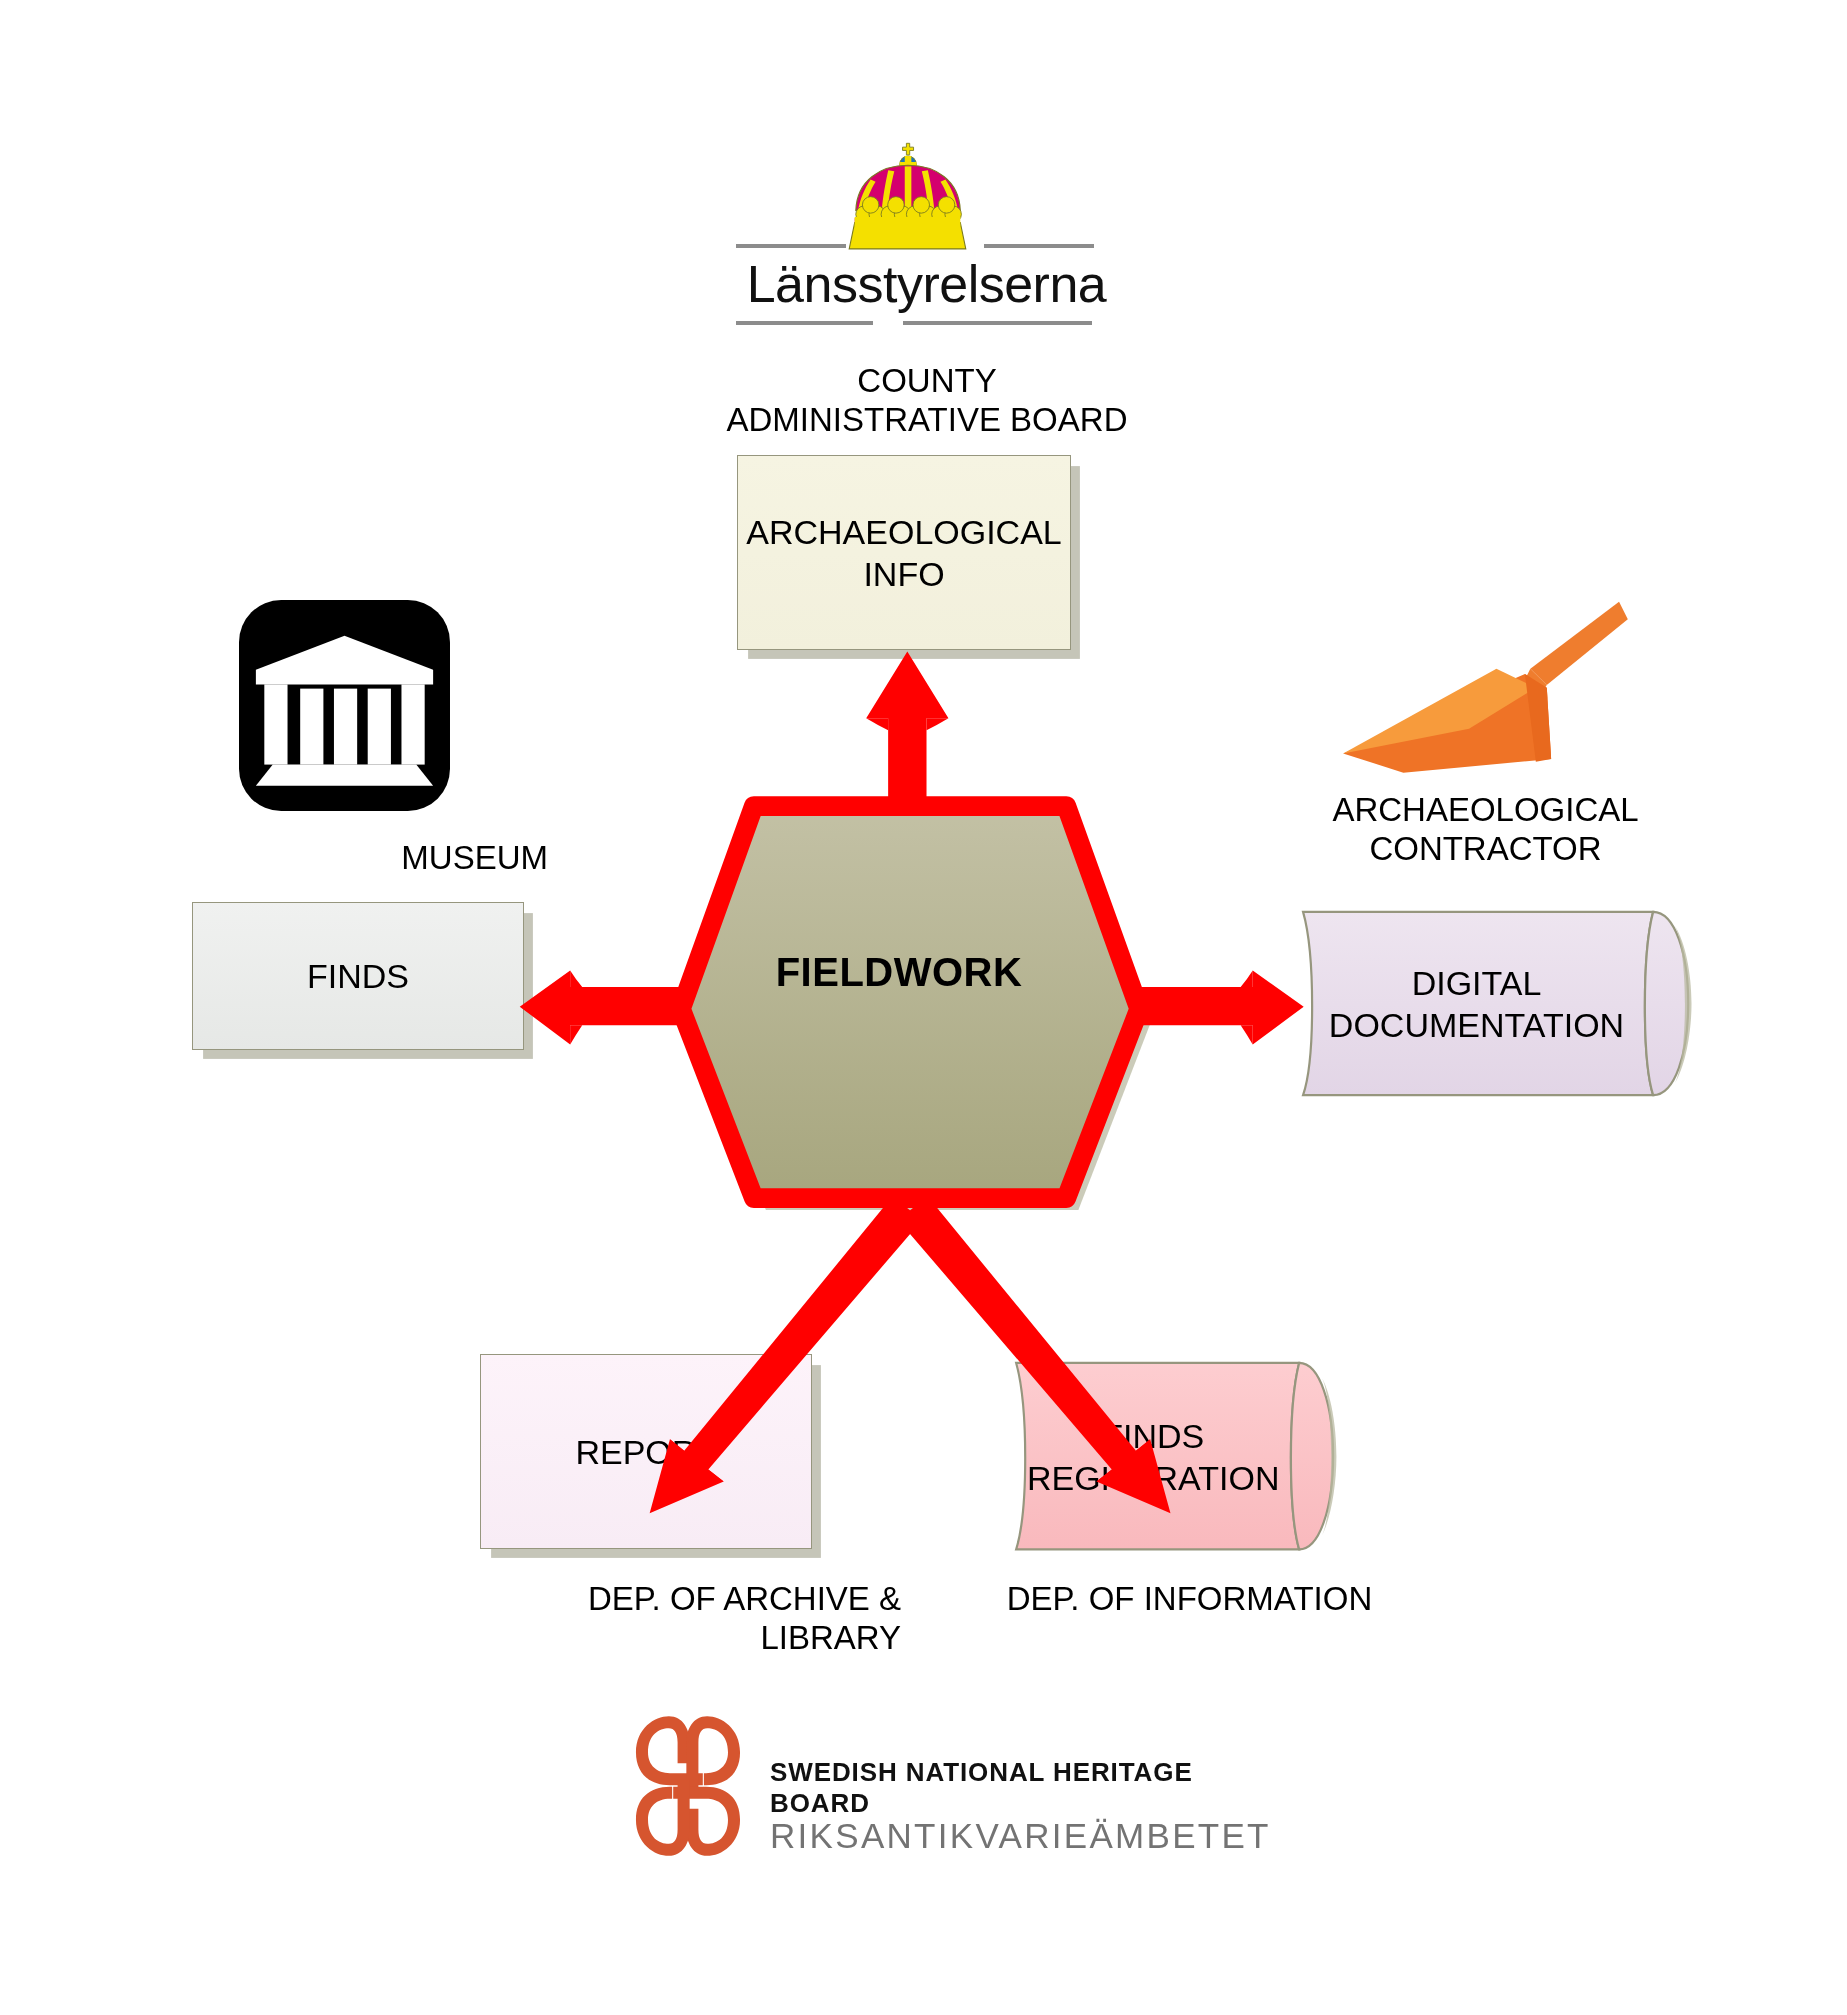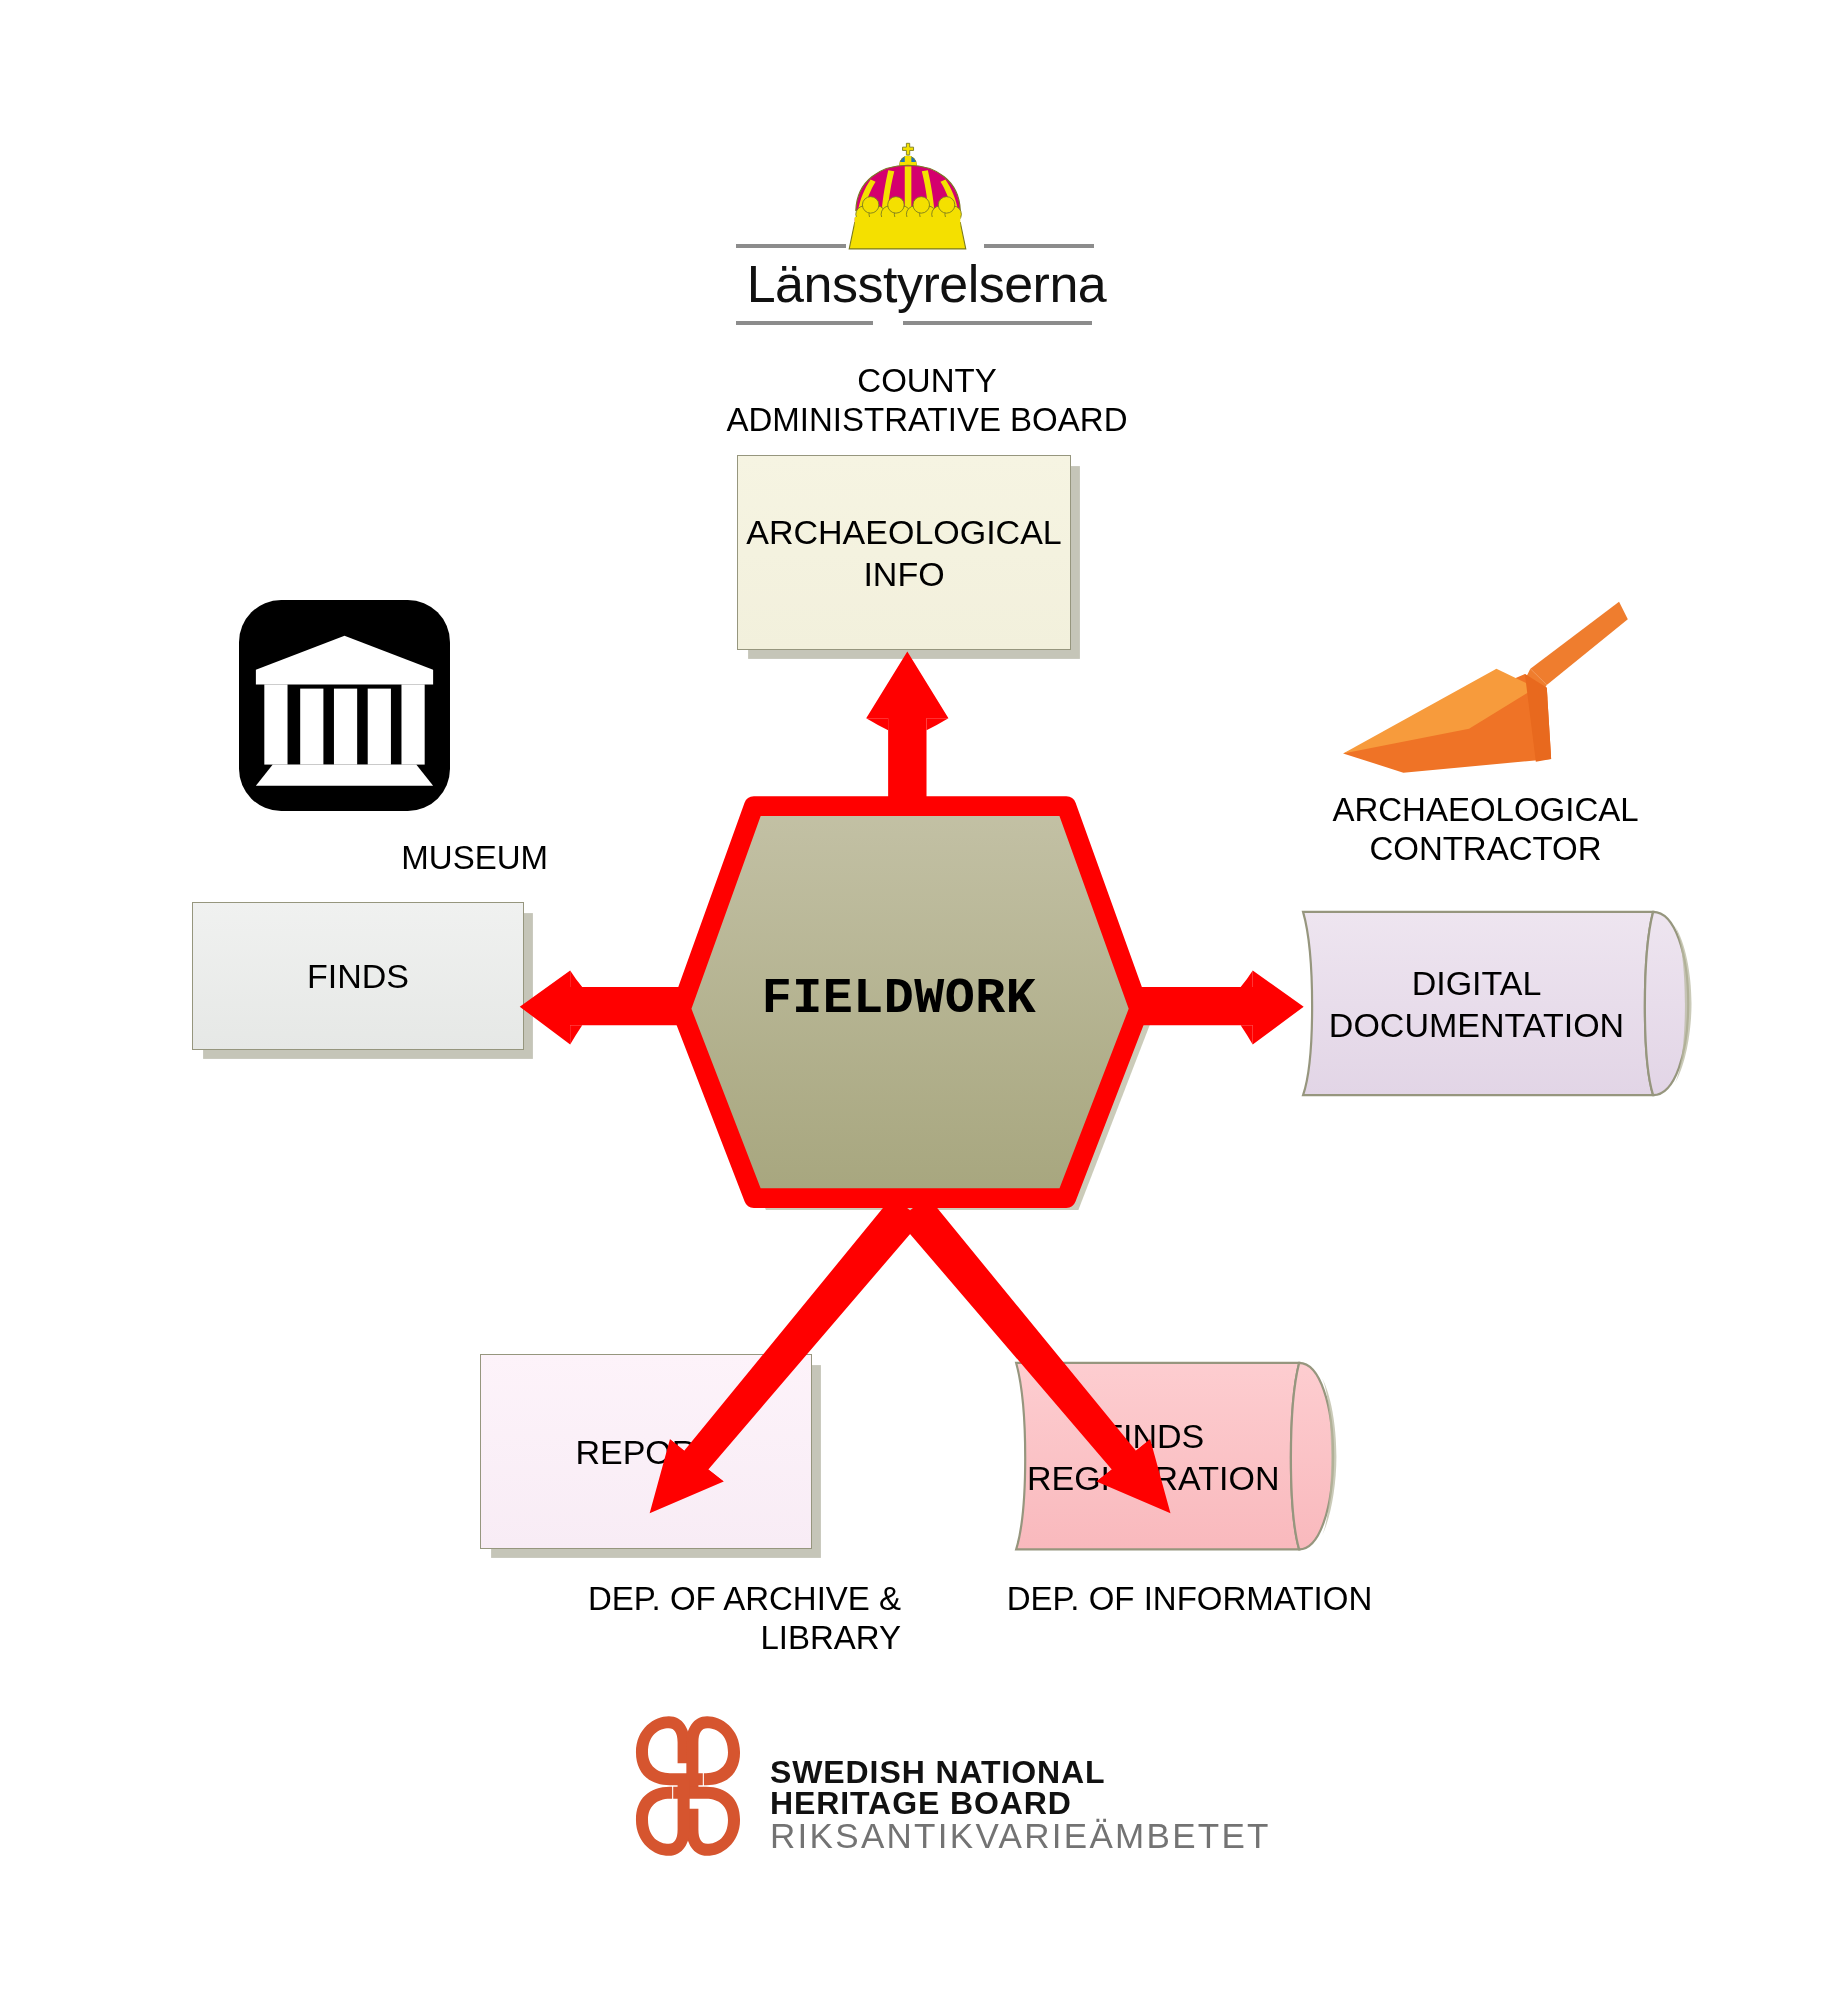--- a/index.html
+++ b/index.html
@@ -57,28 +57,28 @@
   #cyl-site .cyllabel{left:7.7px;width:285px;}
 
   
   #museum-icon{left:239px;top:600px;width:211px;height:211px;}
 
   
   #trowel-icon{left:1332px;top:592px;width:296px;height:208px;}
 
   
   #core-svg{left:0;top:0;width:1847px;height:2015px;pointer-events:none;}
-  #hex-label{left:729px;top:970px;width:340px;text-align:center;
-             font-size:50px;font-weight:bold;color:#000;letter-spacing:0.5px;font-family:Liberation Mono, monospace;}
+  #hex-label{left:729px;top:950px;width:340px;text-align:center;
+             font-size:40px;font-weight:bold;color:#000;letter-spacing:0.5px;}
 
   
   #raa-logo{left:625px;top:1716px;width:603px;height:148px;}
   #raa-mark{position:absolute;left:0;top:0;width:126px;height:140px;}
   #raa-text{position:absolute;left:145px;top:41px;width:455px;}
-  #raa-line1{font-size:32px;font-weight:bold;letter-spacing:0.9px;line-height:31px;color:#111;}
+  #raa-line1{font-size:26px;font-weight:bold;letter-spacing:0.9px;line-height:31px;color:#111;}
   #raa-line2{font-size:35px;font-weight:normal;letter-spacing:2.3px;line-height:34px;color:#737373;}
 </style>
 </head>
 <body>
 
 <div class="stage">
 
   <div class="abs" id="lst-logo">
     <svg id="lst-crown" viewBox="0 0 260 200">
 

